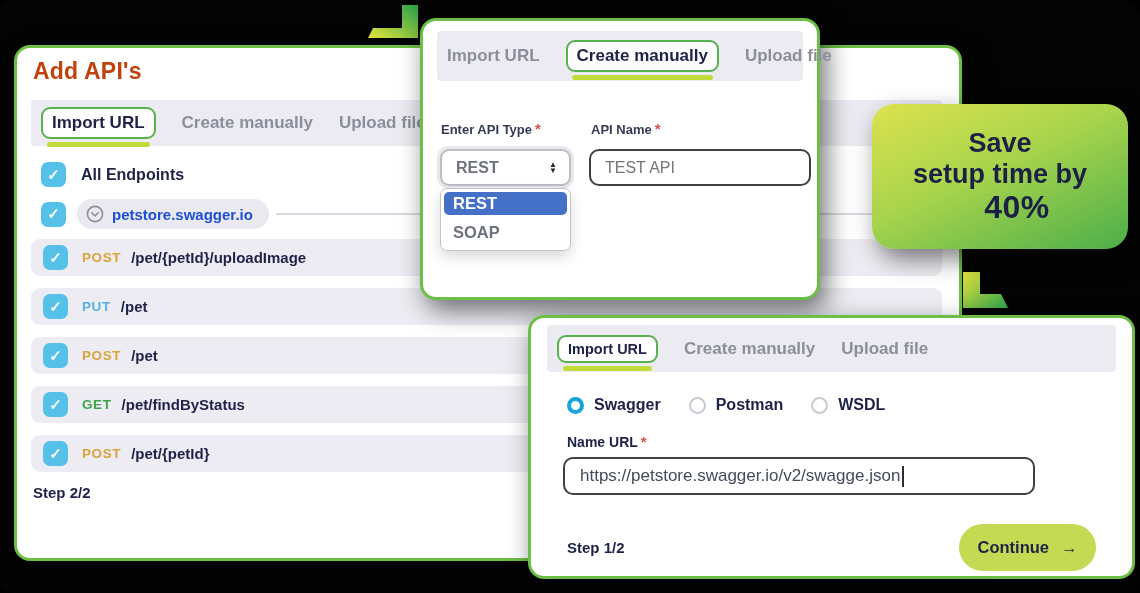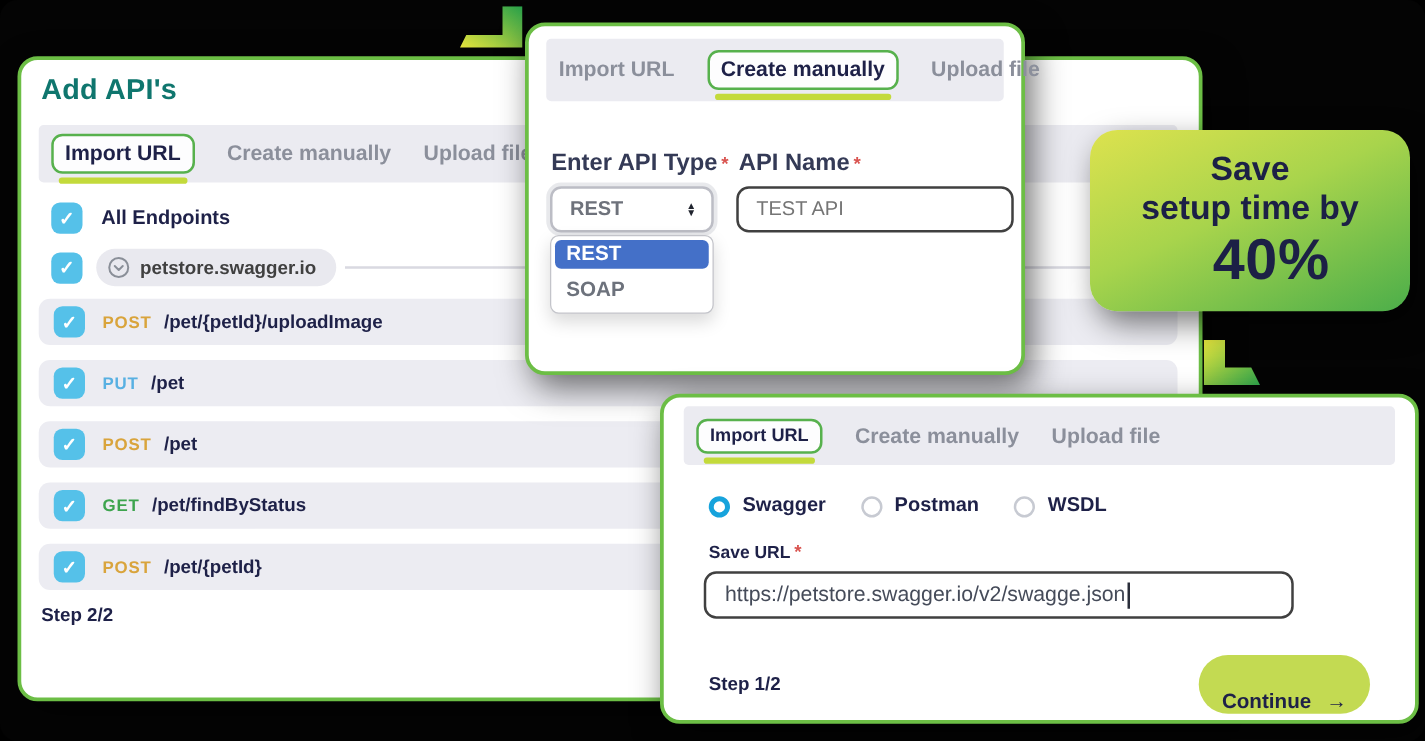--- a/index.html
+++ b/index.html
@@ -6,49 +6,49 @@
   html,body { width:1140px; height:593px; background:#000; overflow:hidden;
     font-family:"Liberation Sans", sans-serif; }
   .stage { position:relative; width:1140px; height:593px; background:#040404; border-radius:14px; overflow:hidden; }
 
   .card { position:absolute; background:#fff; border:3px solid #6cbe45; border-radius:16px;
     box-shadow:6px 10px 26px rgba(0,0,0,0.55); }
   .card-left  { left:14px;  top:45px;  width:948px; height:516px; z-index:1; }
   .card-mid   { left:420px; top:18px;  width:400px; height:282px; z-index:3; }
   .card-right { left:528px; top:315px; width:607px; height:264px; z-index:4; }
 
-  .page-title { position:absolute; left:16px; top:10px; font-size:23px; font-weight:700; color:#0f766e; letter-spacing:0.2px; }
+  .page-title { position:absolute; left:16px; top:10px; font-size:23px; font-weight:700; color:#c2410c; letter-spacing:0.2px; }
 
   .tabbar { position:absolute; background:#ebebf1; border-radius:4px; display:flex; align-items:center; gap:26px; padding:0 10px; }
   .tab { font-size:17px; font-weight:600; color:#8b8f9b; white-space:nowrap; cursor:pointer; position:relative; }
   .tab.active { color:#1e2148; font-weight:700; background:#fdfdfe; border:2.5px solid #57b14d; border-radius:9px; padding:4px 9px; }
   .tab.active::after { content:""; position:absolute; left:4px; right:4px; top:calc(100% + 5px); height:5px; border-radius:3px; background:#c3da3b; }
   .tab.small { font-size:14.5px; }
 
   .checkbox { width:25px; height:25px; border-radius:7px; background:#55c1e9; color:#fff;
     display:flex; align-items:center; justify-content:center; font-size:15px; font-weight:700; flex:0 0 auto; cursor:pointer; }
 
   .allrow { position:absolute; left:24px; top:114px; display:flex; align-items:center; gap:15px; }
   .allrow .lbl { font-size:16px; font-weight:700; color:#1e2148; }
 
   .petrow { position:absolute; left:24px; top:151px; right:17px; display:flex; align-items:center; gap:11px; }
   .pill { background:#e9e9ef; border-radius:16px; height:30px; display:flex; align-items:center; gap:8px; padding:0 16px 0 9px; cursor:pointer; }
-  .pill .lbl { font-size:15px; font-weight:700; color:#404040; }
+  .pill .lbl { font-size:15px; font-weight:700; color:#1d4ed8; }
   .connector { flex:1; height:2px; background:#d9d9e1; margin-left:-4px; }
 
   .rows { position:absolute; left:14px; right:17px; top:191px; }
   .endpoint-row { height:37px; background:#ececf2; border-radius:9px; display:flex; align-items:center;
     gap:14px; padding:0 12px; margin-bottom:12px; }
   .method { font-size:13.5px; font-weight:700; letter-spacing:0.6px; }
   .m-post { color:#d9a43c; } .m-put { color:#58b0e2; } .m-get { color:#3da44e; }
   .path { font-size:15px; font-weight:700; color:#1e2148; margin-left:-4px; }
 
   .step { position:absolute; font-size:15px; font-weight:700; color:#1e2148; }
 
-  .fieldlabel { font-size:19px; font-weight:600; color:#343a56; }
+  .fieldlabel { font-size:13px; font-weight:600; color:#343a56; }
   .req { color:#d9534f; font-size:15px; font-weight:700; margin-left:3px; }
 
   .selectbox { position:absolute; left:17px; top:128px; width:131px; height:37px; background:#fff;
     border:2px solid #bcbdc5; box-shadow:0 0 0 3px rgba(190,191,200,0.35); border-radius:9px;
     display:flex; align-items:center; justify-content:space-between; padding:0 12px 0 14px; cursor:pointer; }
   .selectbox .val { font-size:16px; font-weight:600; color:#6e727b; }
   .spinner { display:flex; flex-direction:column; line-height:6px; color:#20242e; font-size:8px; }
 
   .textinput { background:#fff; border:2px solid #404040; border-radius:10px; display:flex; align-items:center; }
 
@@ -60,29 +60,29 @@
   .radios { position:absolute; left:36px; top:78px; display:flex; align-items:flex-end; gap:28px; }
   .radio-item { display:flex; align-items:center; gap:10px; cursor:pointer; }
   .radio { width:17px; height:17px; border-radius:50%; background:#fff; border:2.5px solid #c7cad2; flex:0 0 auto; }
   .radio.sel { border:4.5px solid #17a3dc; }
   .radio-item .lbl { font-size:16px; font-weight:700; color:#1e2148; }
 
   .caret { display:inline-block; width:2px; height:21px; background:#2a2e3a; margin-left:2px; vertical-align:middle; }
 
   .bottom-row { position:absolute; left:36px; right:36px; top:206px; display:flex; align-items:center; justify-content:space-between; }
   .continue-btn { width:137px; height:47px; background:#c3da52; border:none; border-radius:26px;
-    display:flex; align-items:flex-end; justify-content:center; gap:12px; cursor:pointer;
+    display:flex; align-items:center; justify-content:center; gap:12px; cursor:pointer;
     font-family:"Liberation Sans", sans-serif; font-size:16.5px; font-weight:600; color:#1e2148; }
 
   .badge { position:absolute; left:872px; top:104px; width:256px; height:145px; z-index:6; border-radius:22px;
     background:linear-gradient(155deg, #dde24e 0%, #a8d44c 45%, #4cae4a 100%);
     display:flex; flex-direction:column; align-items:center; justify-content:center;
     color:#1c2046; box-shadow:6px 10px 24px rgba(0,0,0,0.5); }
   .badge .l1, .badge .l2 { font-size:27px; font-weight:700; line-height:1.15; }
-  .badge .l3 { font-size:46px; font-weight:800; line-height:1.1; letter-spacing:0.5px;margin-left:34px; }
+  .badge .l3 { font-size:32px; font-weight:800; line-height:1.1; letter-spacing:0.5px;margin-left:34px; }
 
   .bracket { position:absolute; z-index:2; }
 
   .icon-circle-chevron { width:18px; height:18px; flex:0 0 auto; }
 </style>
 </head>
 <body>
 
 <div class="stage">
 
@@ -222,21 +222,21 @@
         <span class="radio"></span>
         <span class="lbl">Postman</span>
       </div>
       <div class="radio-item">
         <span class="radio"></span>
         <span class="lbl">WSDL</span>
       </div>
     </div>
 
     <div style="position:absolute; left:36px; top:115px;">
-      <span class="fieldlabel" style="font-size:14px; font-weight:700; color:#1e2148;">Save URL</span><span class="req">*</span>
+      <span class="fieldlabel" style="font-size:14px; font-weight:700; color:#1e2148;">Name URL</span><span class="req">*</span>
     </div>
 
     <div class="textinput" style="position:absolute; left:32px; top:139px; width:472px; height:38px; padding:0 15px;">
       <span style="font-size:17px; font-weight:500; color:#454b59;">https://petstore.swagger.io/v2/swagge.json</span>
         <span class="caret"></span>
     </div>
 
     <div class="bottom-row">
       <span class="step" style="position:static;">Step 1/2</span>
       <button class="continue-btn">

